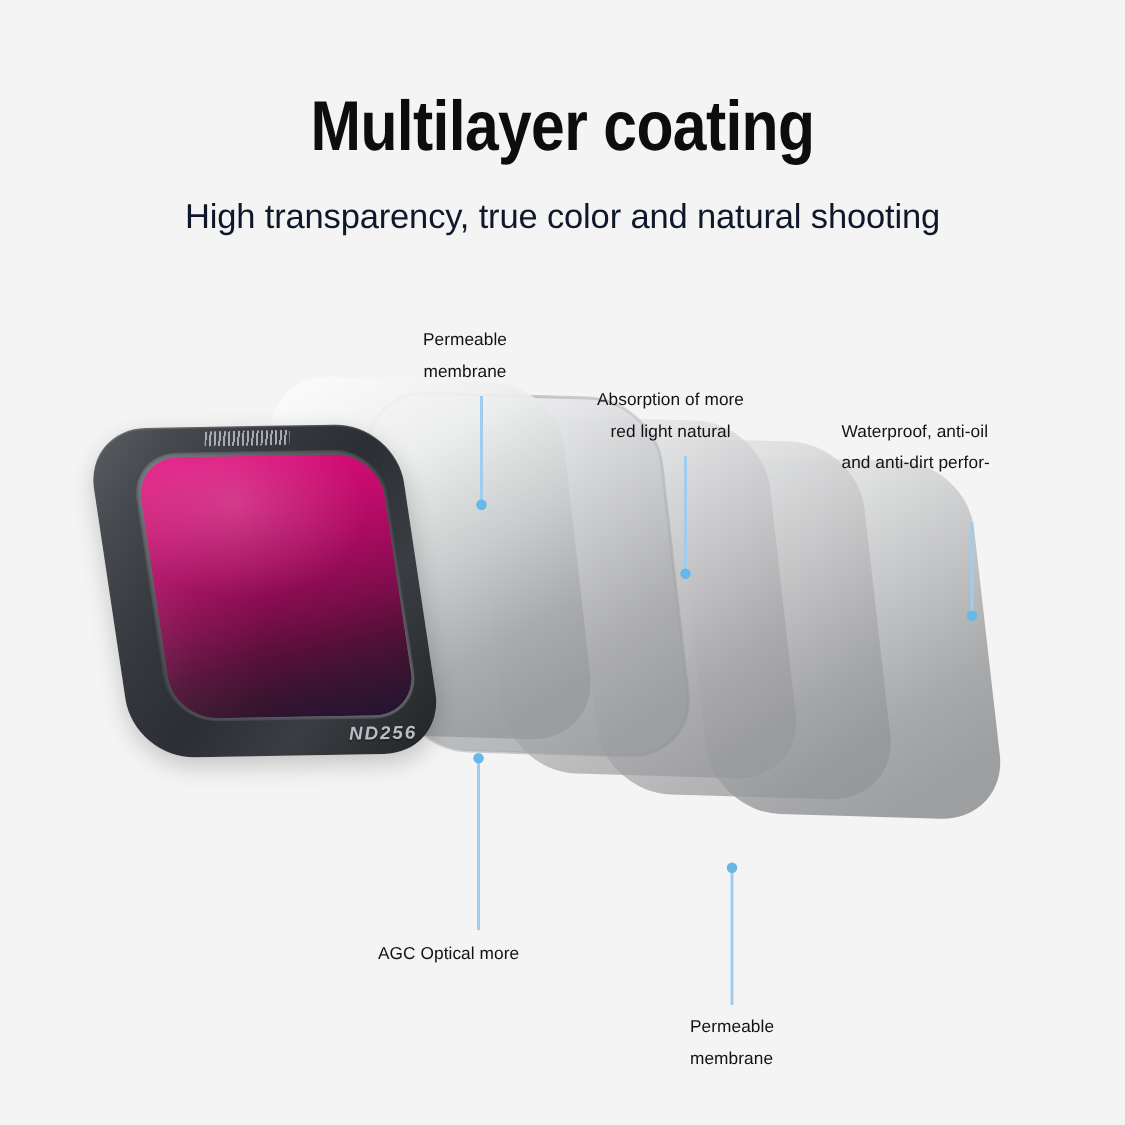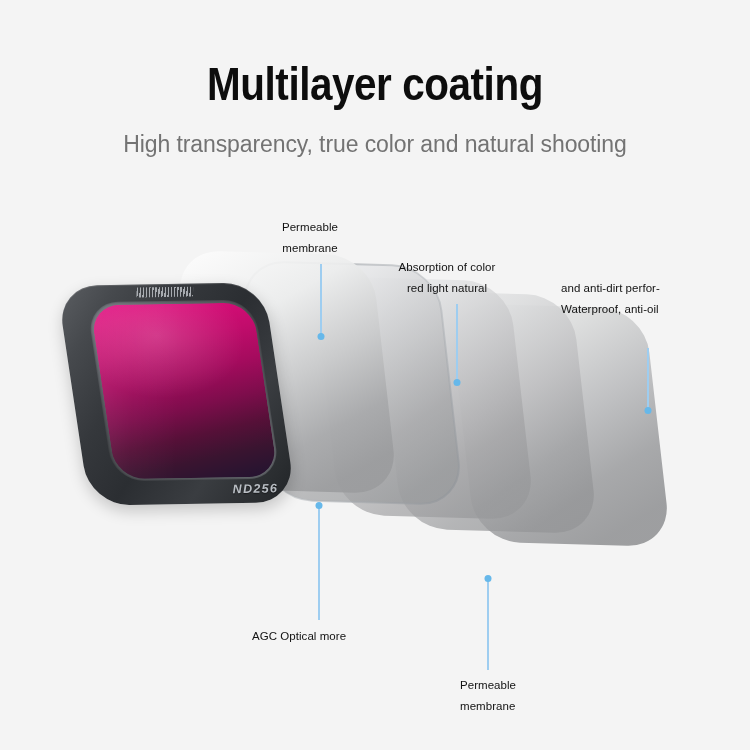--- a/index.html
+++ b/index.html
@@ -43,21 +43,21 @@
   }
 
   .subtitle {
     position: absolute;
     top: 131px;
     left: 0;
     width: 750px;
     text-align: center;
     font-size: 23px;
     font-weight: 400;
-    color: #737373;
+    color: #0f172a;
     letter-spacing: -0.1px;
     white-space: nowrap;
   }
 
   
   .label {
     position: absolute;
     font-size: 11.5px;
     font-weight: 400;
     color: #121212;
@@ -294,30 +294,30 @@
 
   <div class="label center" style="left:220px; top:217px; width:180px;">
     <div>Permeable</div>
     <div>membrane</div>
   </div>
   <div class="leader down" style="left:320px; top:264px; height:72px;">
     <span class="dot"></span>
   </div>
 
   <div class="label center" style="left:358px; top:257px; width:178px;">
-    <div>Absorption of color</div>
+    <div>Absorption of more</div>
     <div>red light natural</div>
   </div>
   <div class="leader down" style="left:456px; top:304px; height:78px;">
     <span class="dot"></span>
   </div>
 
   <div class="label left" style="left:561px; top:278px; width:190px;">
+    <div>Waterproof, anti-oil</div>
     <div>and anti-dirt perfor-</div>
-    <div>Waterproof, anti-oil</div>
   </div>
   <div class="leader down" style="left:647px; top:348px; height:62px;">
     <span class="dot"></span>
   </div>
 
   <div class="leader up" style="left:318px; top:505px; height:115px;">
     <span class="dot"></span>
   </div>
   <div class="label left" style="left:252px; top:626px; width:200px;">
     <div>AGC Optical more</div>

